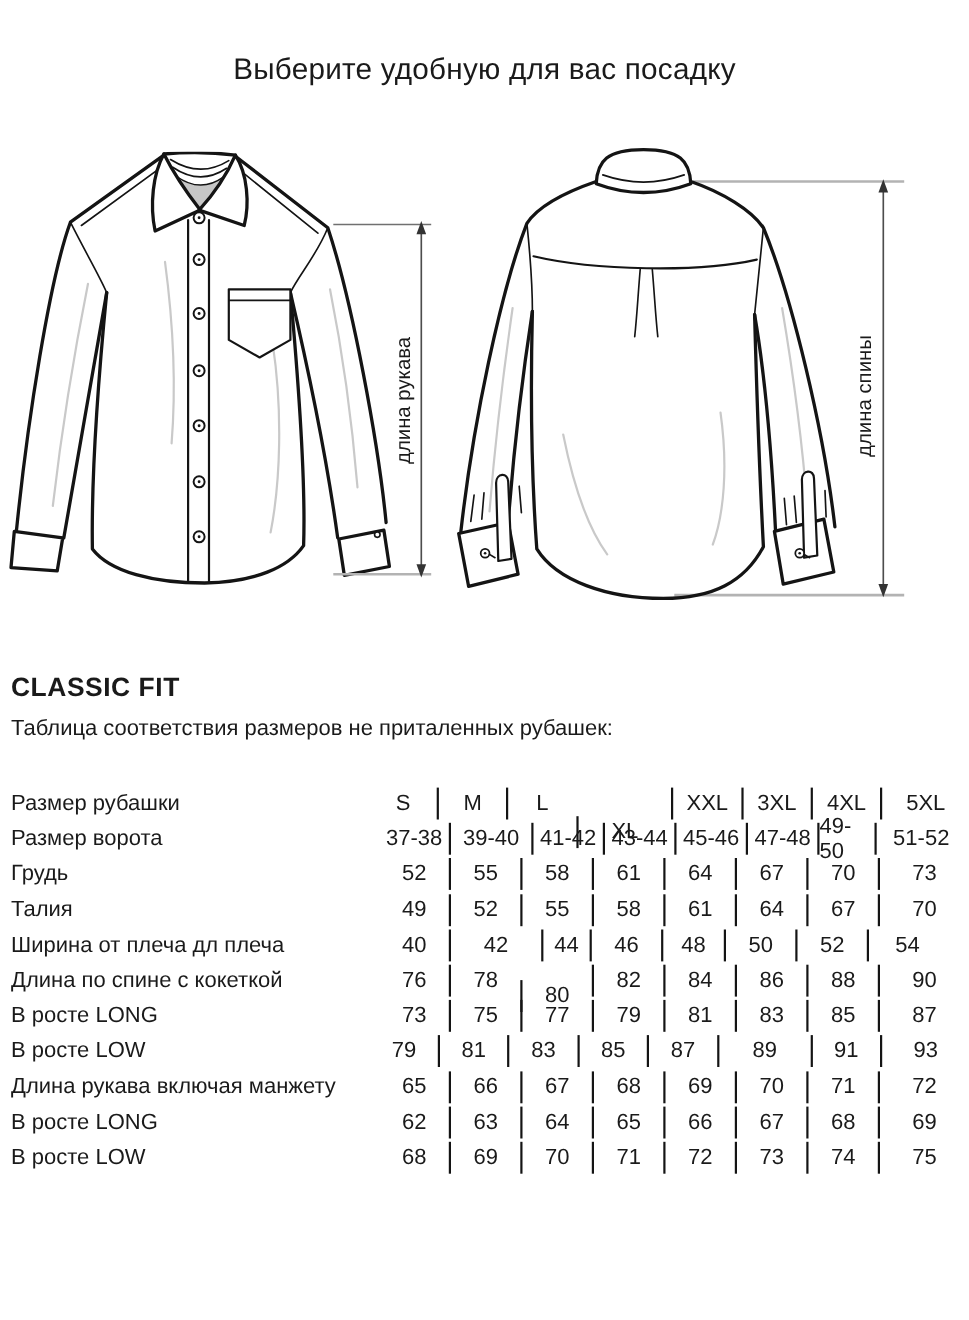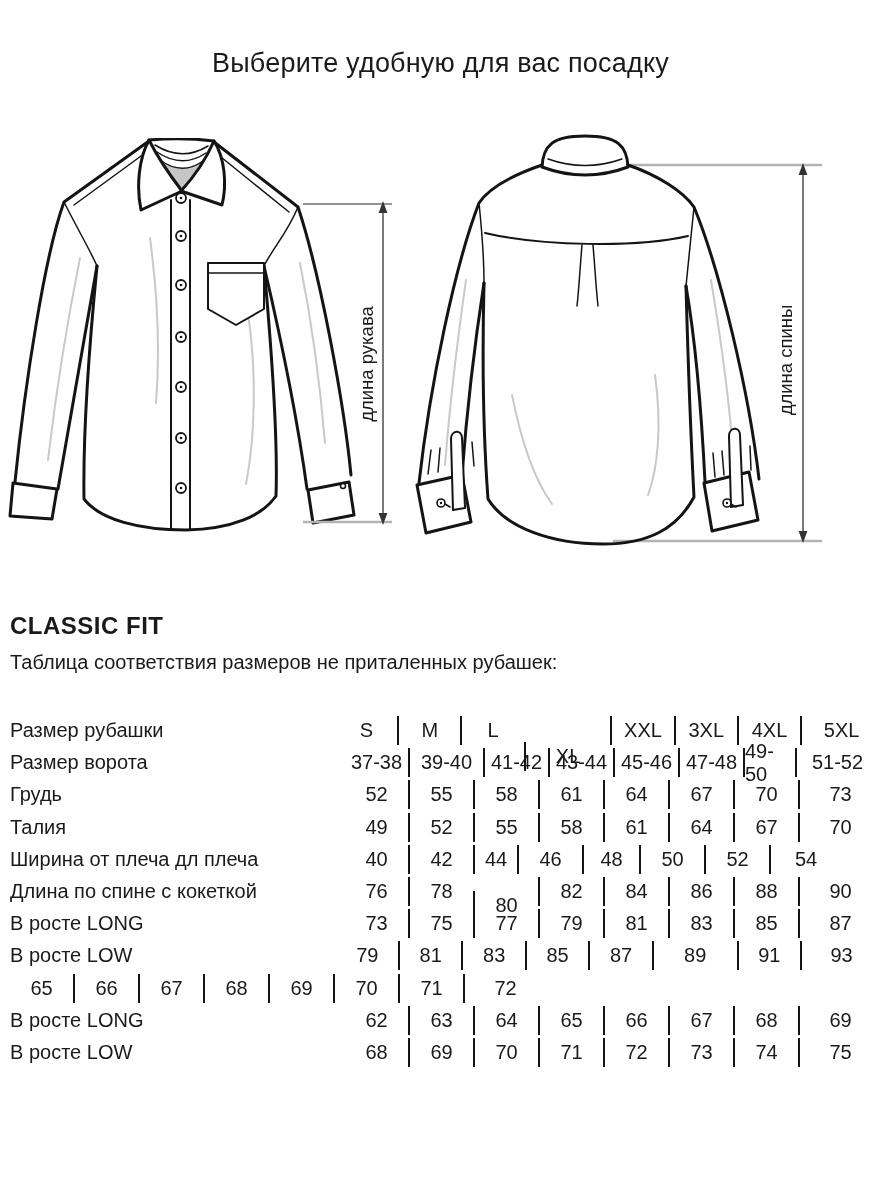--- a/index.html
+++ b/index.html
@@ -252,21 +252,21 @@
         <div class="cell num-cell sep" style="width: 65px;">55</div>
         <div class="cell num-cell sep" style="width: 65px;">58</div>
         <div class="cell num-cell sep" style="width: 65px;">61</div>
         <div class="cell num-cell sep" style="width: 65px;">64</div>
         <div class="cell num-cell sep" style="width: 65px;">67</div>
         <div class="cell num-cell sep" style="width: 83px;">70</div>
       </div>
       <div class="trow">
         <div class="cell label-cell">Ширина от плеча дл плеча</div>
         <div class="cell num-cell" style="width: 63px;">40</div>
-        <div class="cell num-cell sep" style="width: 65px;">42</div>
+        <div class="cell num-cell sep" style="width: 84px;">42</div>
         <div class="cell num-cell sep" style="width: 44px;">44</div>
         <div class="cell num-cell sep" style="width: 65px;">46</div>
         <div class="cell num-cell sep" style="width: 57px;">48</div>
         <div class="cell num-cell sep" style="width: 65px;">50</div>
         <div class="cell num-cell sep" style="width: 65px;">52</div>
         <div class="cell num-cell sep" style="width: 72px;">54</div>
       </div>
       <div class="trow">
         <div class="cell label-cell">Длина по спине с кокеткой</div>
         <div class="cell num-cell" style="width: 63px;">76</div>
@@ -294,20 +294,21 @@
         <div class="cell num-cell" style="width: 63px;">79</div>
         <div class="cell num-cell sep" style="width: 65px;">81</div>
         <div class="cell num-cell sep" style="width: 65px;">83</div>
         <div class="cell num-cell sep" style="width: 65px;">85</div>
         <div class="cell num-cell sep" style="width: 65px;">87</div>
         <div class="cell num-cell sep" style="width: 87px;">89</div>
         <div class="cell num-cell sep" style="width: 65px;">91</div>
         <div class="cell num-cell sep" style="width: 83px;">93</div>
       </div>
       <div class="trow">
+        <div class="cell label-cell">Длина рукава включая манжету</div>
         <div class="cell num-cell" style="width: 63px;">65</div>
         <div class="cell num-cell sep" style="width: 65px;">66</div>
         <div class="cell num-cell sep" style="width: 65px;">67</div>
         <div class="cell num-cell sep" style="width: 65px;">68</div>
         <div class="cell num-cell sep" style="width: 65px;">69</div>
         <div class="cell num-cell sep" style="width: 65px;">70</div>
         <div class="cell num-cell sep" style="width: 65px;">71</div>
         <div class="cell num-cell sep" style="width: 83px;">72</div>
       </div>
       <div class="trow">

